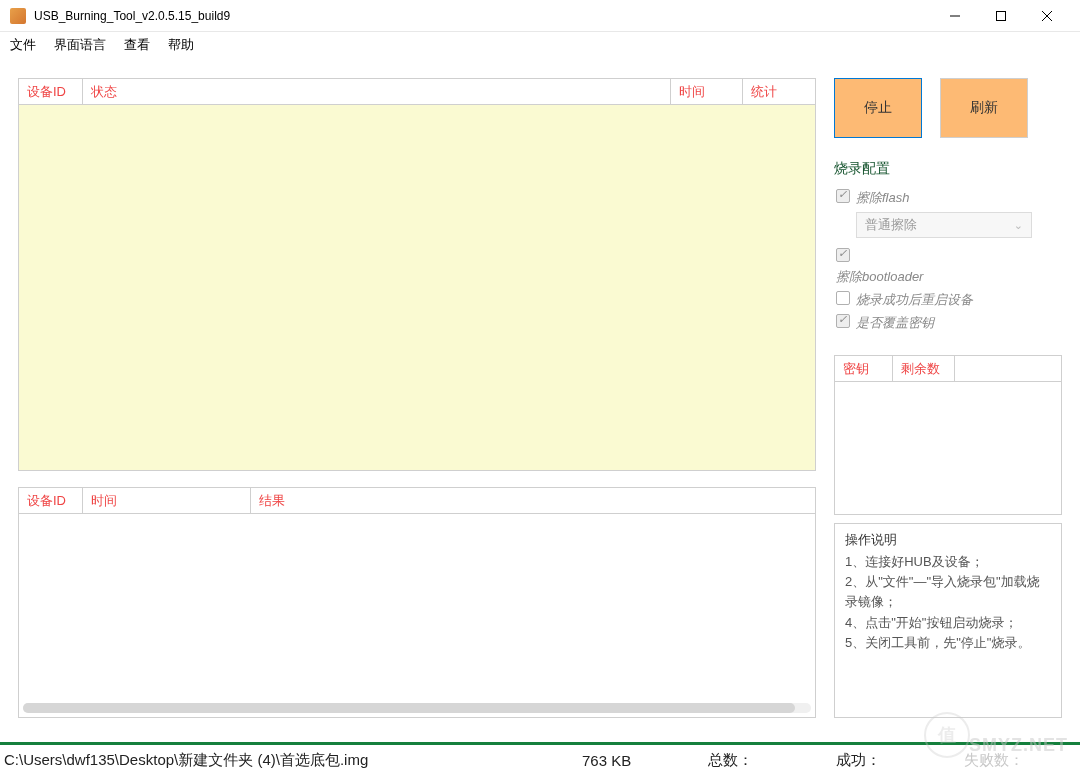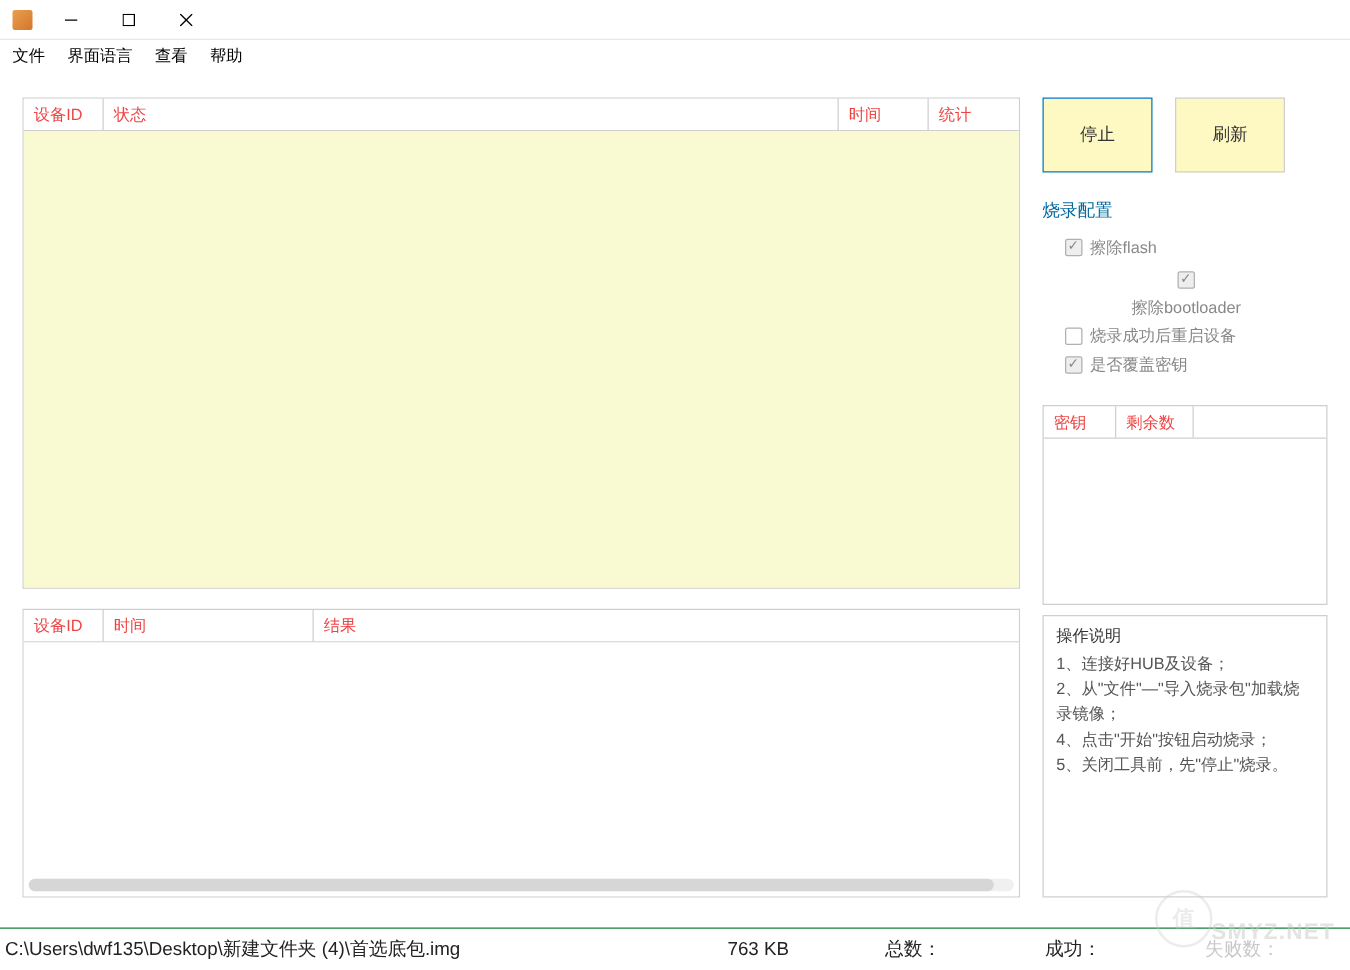--- a/index.html
+++ b/index.html
@@ -109,27 +109,27 @@
       height: 100%; width: 98%;
       background: #d6d6d6;
       border-radius: 5px;
     }
     .btn-row { display: flex; gap: 18px; }
     .btn {
       width: 88px; height: 60px;
       display: flex; align-items: center; justify-content: center;
       font-size: 14px;
       border: 1px solid #cfcfcf;
-      background: #fef9c3;
+      background: #fdba74;
       color: #333;
     }
     .btn.primary { border: 1px solid #0078d4; color: #333; }
-    .section-title { font-size: 14px; margin-top: 22px; margin-bottom: 6px; color: #0369a1; }
+    .section-title { font-size: 14px; margin-top: 22px; margin-bottom: 6px; color: #14532d; }
     .config-box { padding-left: 2px; }
-    .cfg-row { display: flex; align-items: center; gap: 6px; margin: 5px 16px; color: #888; }
+    .cfg-row { display: flex; gap: 6px; margin: 5px 0; color: #888; font-style: italic; }
     .cfg-row label { font-size: 13px; color: #888; }
     .checkbox {
       width: 14px; height: 14px;
       border: 1px solid #b0b0b0;
       border-radius: 2px;
       background: #eee;
       position: relative;
       display: inline-block;
     }
     .checkbox.empty { background:#fff; }
@@ -176,21 +176,21 @@
     }
     .instr-title { color:#333; margin-bottom:2px; }
     .statusbar {
       position: absolute;
       bottom: 0; left:0; right:0;
       height: 34px;
       display: flex;
       align-items: center;
       font-size: 15px;
       color: #222;
-      border-top: 1px solid #15803d;
+      border-top: 3px solid #15803d;
     }
     .statusbar .path { flex: 0 0 562px; padding-left: 4px; white-space: nowrap; overflow: hidden; }
     .statusbar .filesize { flex: 0 0 146px; padding-left: 20px; }
     .statusbar .total { flex: 0 0 128px; }
     .statusbar .success { flex: 0 0 128px; }
     .statusbar .fail { flex: 1; color: #c8c8c8; }
     .watermark {
       position: absolute;
       right: 12px; bottom: 20px;
       font-family: Arial, sans-serif;
@@ -213,20 +213,21 @@
       color: rgba(200,200,200,0.35);
       font-size:18px;
       font-weight:bold;
     }
   </style>
 </head>
 <body>
 
 <div class="titlebar">
   <div class="app-icon"></div>
+  <div class="title">USB_Burning_Tool_v2.0.5.15_build9</div>
   <div class="winbtn">
     <svg viewBox="0 0 10 10">
         <line x1="0" y1="5" x2="10" y2="5" stroke="#000" stroke-width="1"></line>
       </svg>
   </div>
   <div class="winbtn">
     <svg viewBox="0 0 10 10">
         <rect x="0.5" y="0.5" width="9" height="9" fill="none" stroke="#000" stroke-width="1"></rect>
       </svg>
   </div>
@@ -278,20 +279,24 @@
     <div class="btn-row">
       <div class="btn primary">停止</div>
       <div class="btn">刷新</div>
     </div>
 
     <div class="section-title">烧录配置</div>
     <div class="config-box">
       <div class="cfg-row">
         <span class="checkbox checked"></span>
         <label>擦除flash</label>
+      </div>
+      <div class="select-disabled">
+        <span>普通擦除</span>
+        <span class="chev">⌄</span>
       </div>
       <div class="cfg-row" style="margin-top:10px;flex-direction:column;">
         <span class="checkbox checked"></span>
         <label>擦除bootloader</label>
       </div>
       <div class="cfg-row">
         <span class="checkbox empty"></span>
         <label>烧录成功后重启设备</label>
       </div>
       <div class="cfg-row">

